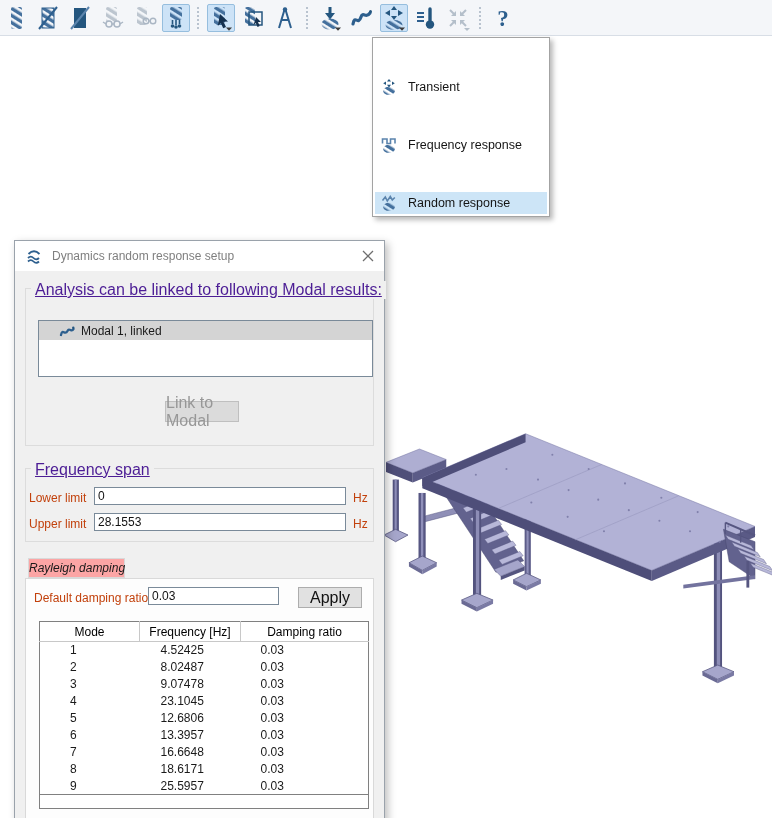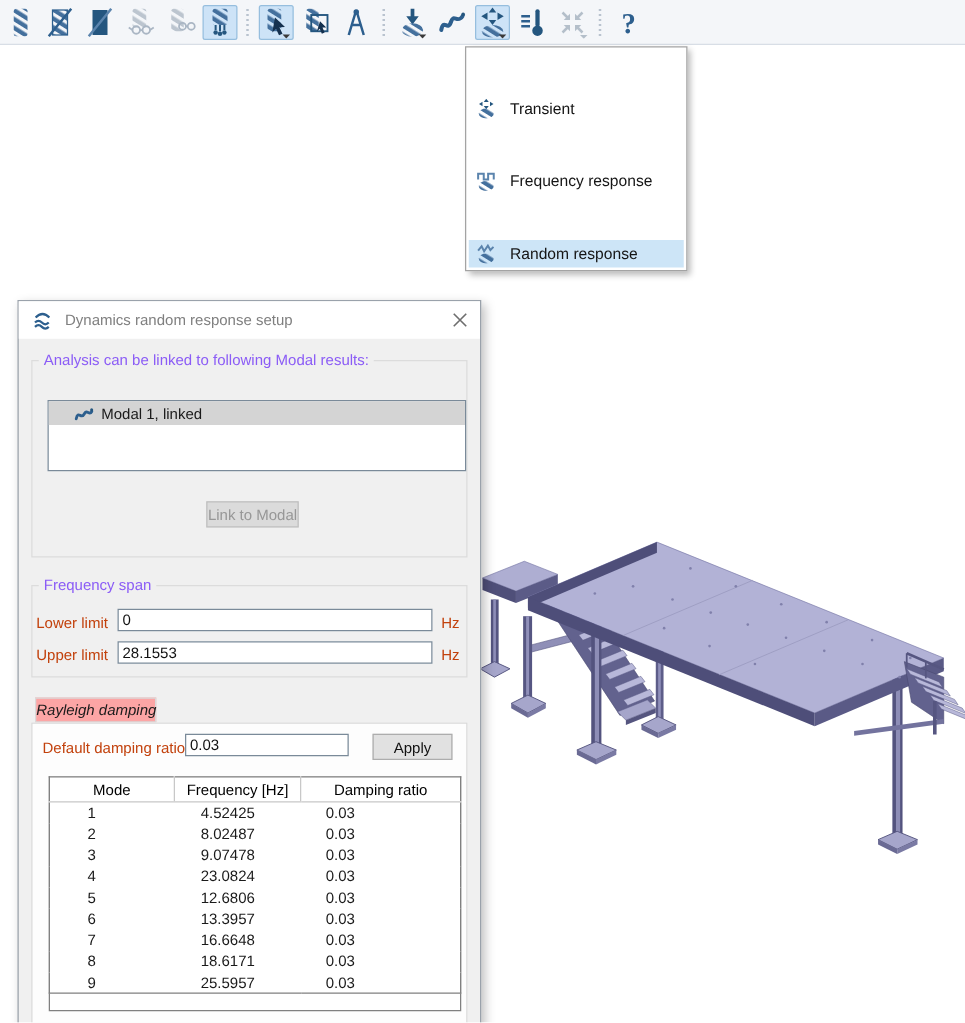--- a/index.html
+++ b/index.html
@@ -31,29 +31,29 @@
   
   .dialog { position:absolute; left:14px; top:196px; width:371px; height:622px; z-index:10;
             background:#f0f0f0; border:1px solid #9aa2ab; box-shadow:3px 3px 8px rgba(0,0,0,.25); font-size:12px;margin-top:44px; }
   .titlebar { position:absolute; left:0; top:0; width:100%; height:30px; background:#fff;
               display:flex; align-items:center; }
   .titlebar svg { margin:0 9px 0 10px; }
   .title { color:#7f7f7f; font-size:12px; white-space:nowrap; }
   .closebox { position:absolute; right:0; top:0; width:34px; height:30px; display:flex; align-items:center; justify-content:center; }
 
   .gb { position:absolute; border:1px solid #dcdcdc; }
-  .gbl { position:absolute; background:#f0f0f0; padding:0 4px; font-size:12px; color:#8b5cf6; white-space:nowrap; z-index:2; }
+  .gbl { position:absolute; background:#f0f0f0; padding:0 4px; font-size:16px; color:#4c1d95; white-space:nowrap; z-index:2;text-decoration:underline; }
 
   .listbox { position:absolute; left:23px; top:79px; width:335px; height:57px; background:#fff; border:1px solid #7a8a99; }
   .lrow { height:19px; display:flex; align-items:center; padding-left:20px; }
   .lrow.sel { background:#d4d4d4; }
   .lrow svg { margin-right:6px; }
   .lrow span { font-size:12px; color:#1a1a1a; }
 
-  .btn { position:absolute; background:#e1e1e1; border:1px solid #adadad; font-size:12px; color:#111;
+  .btn { position:absolute; background:#e1e1e1; border:1px solid #adadad; font-size:16px; color:#111;
          display:flex; align-items:center; justify-content:center; font-family:"Liberation Sans",sans-serif; }
   .btn.disabled { background:#dbdbdb; border-color:#bfbfbf; color:#979797; }
 
   .flabel { position:absolute; font-size:12px; color:#c2410c; white-space:nowrap; }
   .tin { position:absolute; height:18px; border:1px solid #7a8a99; background:#fff; font-size:12px; padding:0 3px;
          font-family:"Liberation Sans",sans-serif; color:#111; }
 
   .tab { position:absolute; font-size:12px; color:#1a1a1a; text-align:center; white-space:nowrap; }
   .tab.inactive { left:13px; top:317px; width:97px; height:20px; line-height:19px;
                   background:#fca5a5; border:1px solid #d9d9d9;font-style:italic; }
@@ -389,21 +389,21 @@
               <td class="c2">8.02487</td>
               <td class="c3">0.03</td>
             </tr>
           <tr>
               <td class="c1">3</td>
               <td class="c2">9.07478</td>
               <td class="c3">0.03</td>
             </tr>
           <tr>
               <td class="c1">4</td>
-              <td class="c2">23.0824</td>
+              <td class="c2">23.1045</td>
               <td class="c3">0.03</td>
             </tr>
           <tr>
               <td class="c1">5</td>
               <td class="c2">12.6806</td>
               <td class="c3">0.03</td>
             </tr>
           <tr>
               <td class="c1">6</td>
               <td class="c2">13.3957</td>

